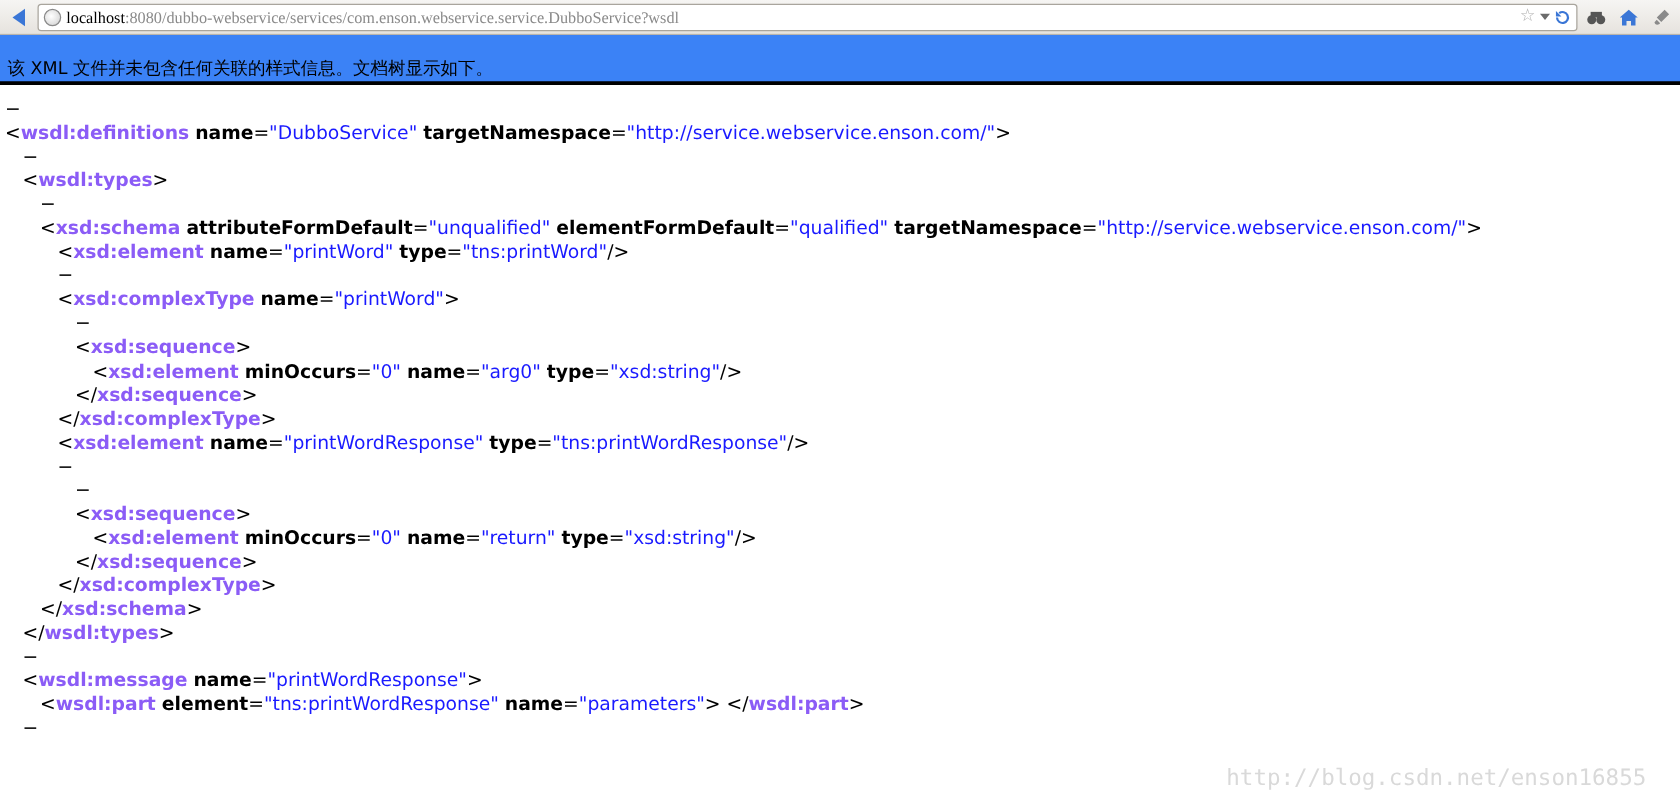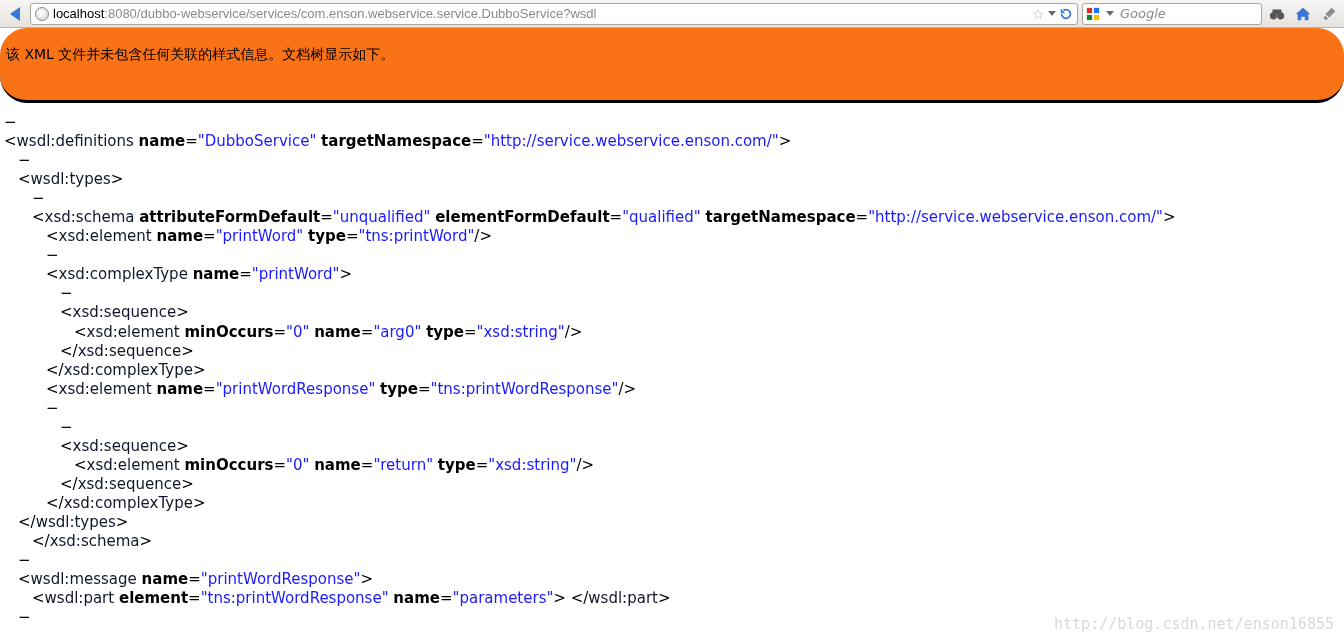--- a/index.html
+++ b/index.html
@@ -36,21 +36,21 @@
   }
   .urlbar {
     flex: 1;
     height: 22px;
     background: #fff;
     border: 1px solid #a9a59d;
     border-radius: 3px;
     display: flex;
     align-items: center;
     padding: 0 4px;
-    font-family: Liberation Sans, sans-serif;
+    font-family: Liberation Serif, serif;
     font-size: 13px;
     overflow: hidden;
     white-space: nowrap;
   }
   .globe {
     width: 14px; height: 14px; border-radius: 50%;
     border: 1px solid #8a8a8a;
     margin-right: 4px;
     background: radial-gradient(circle at 5px 5px, #fff, #cfcfcf);
     flex: none;
@@ -96,54 +96,53 @@
     font-family: "DejaVu Sans", sans-serif;
   }
   .binoc, .home, .paint {
     width: 22px; height: 22px;
     display: flex; align-items: center; justify-content: center;
   }
   .home svg, .paint svg, .binoc svg { width: 18px; height: 18px; }
 
   
   .info-strip {
-    background: #f97316;
+    background: #3b82f6;
     color: #000;
-    padding: 18px 6px 36px 6px;
+    padding: 18px 6px 1px 6px;
     border-bottom: 3px solid #000;
     font-size: 14px;
-    border-radius: 27px;
   }
 
   
   .xml {
     font-family: "DejaVu Sans", Verdana, sans-serif;
     font-size: 15px;
     line-height: 1.27;
     padding: 10px 4px 4px 4px;
     white-space: nowrap;
   }
   .dash { color: #000; padding-right: 2px; }
   .pun  { color: #000; }          
-  .tag  { color: #0f172a; font-weight: normal; }  
+  .tag  { color: #8b5cf6; font-weight: bold; }  
   .attr { color: #000; font-weight: bold; }
   .val  { color: #1a1aff; }       
   .line { padding-left: 0; }
   .i1 { padding-left: 14px; }
   .i2 { padding-left: 28px; }
   .i3 { padding-left: 42px; }
   .i4 { padding-left: 56px; }
   .i5 { padding-left: 70px; }
 
   .watermark {
     position: fixed;
-    right: 10px; bottom: 6px;
+    right: 27px; bottom: 6px;
     color: #d9d9d9;
     font-family: "DejaVu Sans Mono", monospace;
-    font-size: 15px;
+    font-size: 18px;
     pointer-events: none;
     user-select: none;
   }
 </style>
 </head>
 <body>
 
 <div class="toolbar">
   <div class="tb-btn">
     <span class="back-arrow"></span>
@@ -157,32 +156,20 @@
     <span class="star">☆</span>
     <span class="dropdown-caret"></span>
     <span class="reload">
       <svg viewBox="0 0 16 16">
           <path fill="none" stroke="#3a76d6" stroke-width="2" d="M3 8a5 5 0 1 0 2-4"></path>
           <path fill="#3a76d6" d="M2 2v5h5z"></path>
         </svg>
     </span>
   </div>
 
-  <div class="searchbar">
-    <span class="g-logo">
-      <svg viewBox="0 0 16 16">
-          <rect x="1" y="1" width="6" height="6" fill="#d93025"></rect>
-          <rect x="9" y="1" width="6" height="6" fill="#1a73e8"></rect>
-          <rect x="1" y="9" width="6" height="6" fill="#188038"></rect>
-          <rect x="9" y="9" width="6" height="6" fill="#fbbc04"></rect>
-        </svg>
-    </span>
-    <span class="dropdown-caret"></span>
-    <span class="search-text">Google</span>
-  </div>
 
   <div class="binoc tb-btn">
     <svg viewBox="0 0 20 20">
         <circle cx="6" cy="12" r="4" fill="#555"></circle>
         <circle cx="14" cy="12" r="4" fill="#555"></circle>
         <rect x="5" y="5" width="10" height="5" fill="#555"></rect>
       </svg>
   </div>
   <div class="home tb-btn">
     <svg viewBox="0 0 20 20">
@@ -215,21 +202,21 @@
     <div class="line i5"><span class="pun">&lt;</span><span class="tag">xsd:element</span><span class=""> </span><span class="attr">minOccurs</span><span class="pun">=</span><span class="val">"0"</span><span class=""> </span><span class="attr">name</span><span class="pun">=</span><span class="val">"arg0"</span><span class=""> </span><span class="attr">type</span><span class="pun">=</span><span class="val">"xsd:string"</span><span class="pun">/&gt;</span></div>
     <div class="line i4"><span class="pun">&lt;/</span><span class="tag">xsd:sequence</span><span class="pun">&gt;</span></div>
     <div class="line i3"><span class="pun">&lt;/</span><span class="tag">xsd:complexType</span><span class="pun">&gt;</span></div>
     <div class="line i3"><span class="pun">&lt;</span><span class="tag">xsd:element</span><span class=""> </span><span class="attr">name</span><span class="pun">=</span><span class="val">"printWordResponse"</span><span class=""> </span><span class="attr">type</span><span class="pun">=</span><span class="val">"tns:printWordResponse"</span><span class="pun">/&gt;</span></div>
     <div class="line i3"><span class="dash">−</span></div>
     <div class="line i4"><span class="dash">−</span></div>
     <div class="line i4"><span class="pun">&lt;</span><span class="tag">xsd:sequence</span><span class="pun">&gt;</span></div>
     <div class="line i5"><span class="pun">&lt;</span><span class="tag">xsd:element</span><span class=""> </span><span class="attr">minOccurs</span><span class="pun">=</span><span class="val">"0"</span><span class=""> </span><span class="attr">name</span><span class="pun">=</span><span class="val">"return"</span><span class=""> </span><span class="attr">type</span><span class="pun">=</span><span class="val">"xsd:string"</span><span class="pun">/&gt;</span></div>
     <div class="line i4"><span class="pun">&lt;/</span><span class="tag">xsd:sequence</span><span class="pun">&gt;</span></div>
     <div class="line i3"><span class="pun">&lt;/</span><span class="tag">xsd:complexType</span><span class="pun">&gt;</span></div>
+    <div class="line i2"><span class="pun">&lt;/</span><span class="tag">xsd:schema</span><span class="pun">&gt;</span></div>
     <div class="line i1"><span class="pun">&lt;/</span><span class="tag">wsdl:types</span><span class="pun">&gt;</span></div>
-    <div class="line i2"><span class="pun">&lt;/</span><span class="tag">xsd:schema</span><span class="pun">&gt;</span></div>
     <div class="line i1"><span class="dash">−</span></div>
     <div class="line i1"><span class="pun">&lt;</span><span class="tag">wsdl:message</span><span class=""> </span><span class="attr">name</span><span class="pun">=</span><span class="val">"printWordResponse"</span><span class="pun">&gt;</span></div>
     <div class="line i2"><span class="pun">&lt;</span><span class="tag">wsdl:part</span><span class=""> </span><span class="attr">element</span><span class="pun">=</span><span class="val">"tns:printWordResponse"</span><span class=""> </span><span class="attr">name</span><span class="pun">=</span><span class="val">"parameters"</span><span class="pun">&gt;</span><span class=""> </span><span class="pun">&lt;/</span><span class="tag">wsdl:part</span><span class="pun">&gt;</span></div>
     <div class="line i1"><span class="dash">−</span></div>
   </div>
 
 <div class="watermark">http://blog.csdn.net/enson16855</div>
 
 </body></html>

